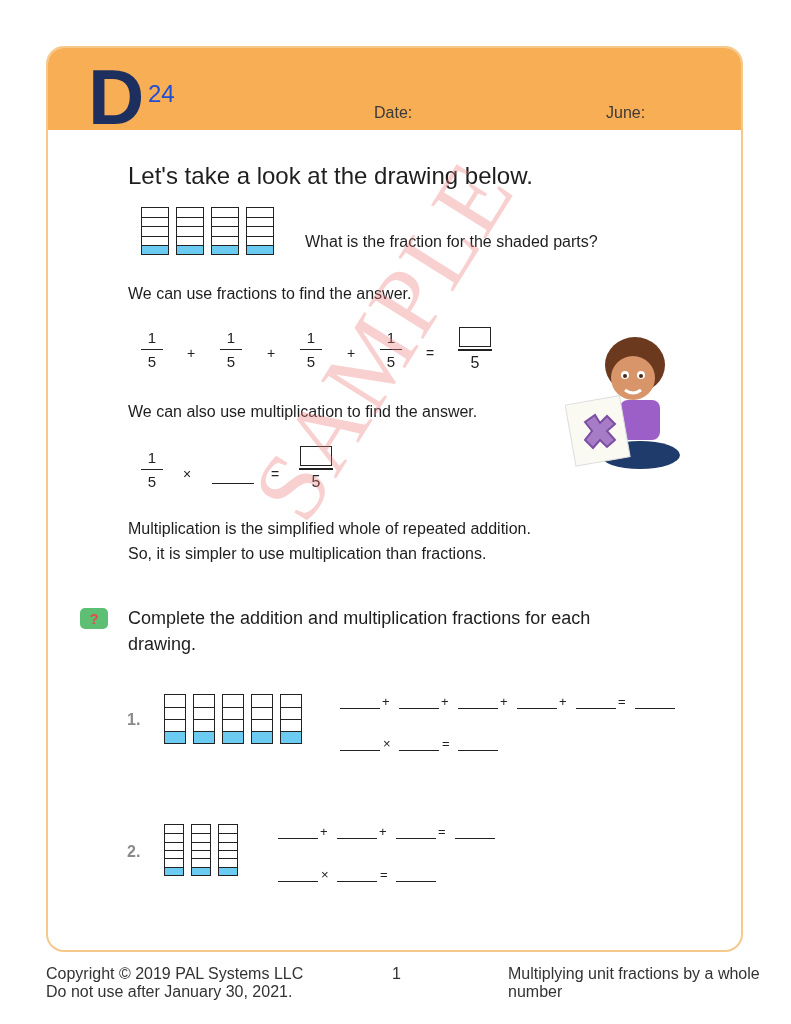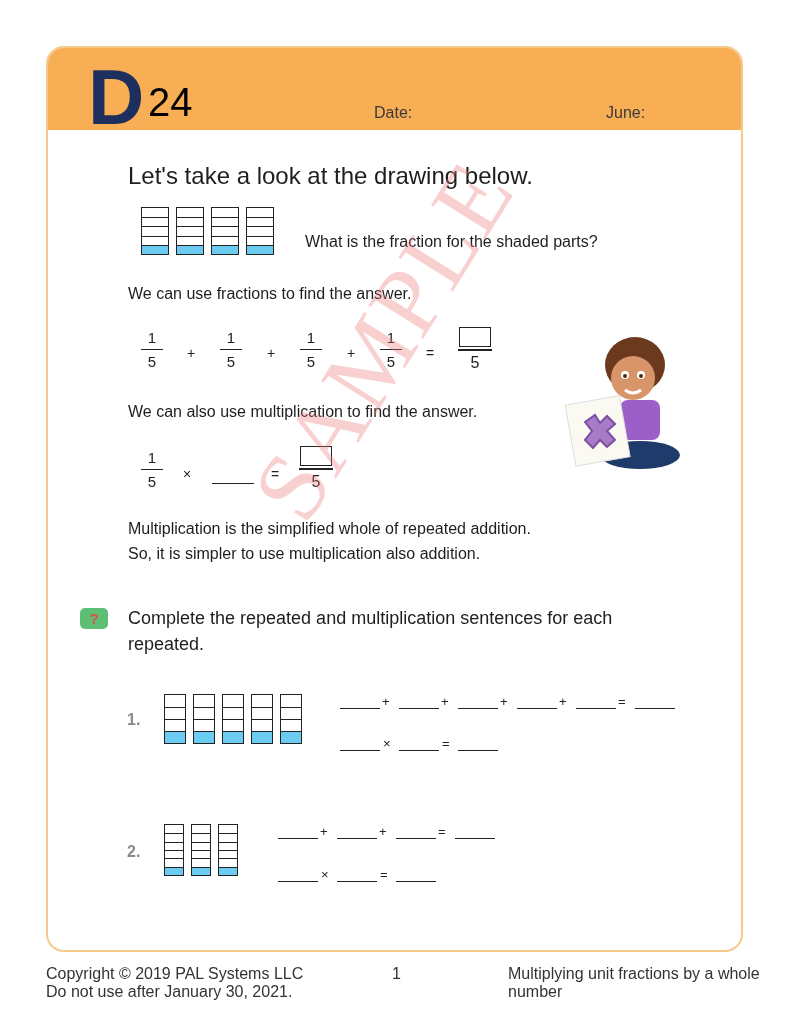--- a/index.html
+++ b/index.html
@@ -1,20 +1,20 @@
 <!DOCTYPE html>
 <html><head>
 <meta charset="utf-8">
 <style>
   html,body{margin:0;padding:0;background:#fff;}
   body{width:791px;height:1024px;position:relative;overflow:hidden;font-family:"Liberation Sans",sans-serif;color:#222;}
   .card{position:absolute;left:46px;top:46px;width:697px;height:906px;border:2px solid #f5c98a;border-radius:18px;overflow:hidden;background:#fff;box-sizing:border-box;}
   .header{position:absolute;left:0;top:0;right:0;height:82px;background:#f8ae55;}
   .big-d{position:absolute;left:40px;top:4px;font-size:78px;font-weight:bold;color:#1c2f5e;letter-spacing:-2px;font-family:"Liberation Sans",sans-serif;}
-  .num{position:absolute;left:100px;top:32px;font-size:40px;color:#000000;}
+  .num{position:absolute;left:100px;top:32px;font-size:24px;color:#1d4ed8;}
   .hlabel{position:absolute;top:56px;font-size:16px;color:#3a3a3a;}
   .txt{position:absolute;font-size:17px;color:#1e1e1e;font-family:"Liberation Sans",sans-serif;white-space:nowrap;}
   .bars{position:absolute;display:flex;gap:7px;}
   .bar{display:flex;flex-direction:column;border:1.6px solid #222;}
   .cell{border-top:1.4px solid #222;background:#fff;box-sizing:border-box;}
   .cell:first-child{border-top:none;}
   .cell.shaded{background:#6ccbf0;}
   .frac{position:absolute;display:flex;flex-direction:column;align-items:center;font-size:15px;width:26px;}
   .frac .line{width:22px;border-top:1.6px solid #222;margin:3px 0;}
   .op{position:absolute;font-size:14px;}
@@ -119,39 +119,39 @@
   <div class="blank" style="left:212px;top:483px;width:42px;"></div>
   <span class="op" style="left:271px;top:466px;">=</span>
   <div class="fracbox" style="left:298px;top:446px;">
       <span class="box"></span>
       <span class="line"></span>
       <span>5</span>
     </div>
 </div>
 
 <div class="txt" style="left:128px;top:520px;font-size:16px;">Multiplication is the simplified whole of repeated addition.</div>
-<div class="txt" style="left:128px;top:545px;font-size:16px;">So, it is simpler to use multiplication also addition.</div>
+<div class="txt" style="left:128px;top:545px;font-size:16px;">So, it is simpler to use multiplication than fractions.</div>
 
 <svg class="kid" viewBox="0 0 120 150">
   <ellipse cx="70" cy="35" rx="30" ry="28" fill="#6b3a1e"></ellipse>
   <ellipse cx="68" cy="48" rx="22" ry="22" fill="#d9956a"></ellipse>
   <circle cx="60" cy="45" r="4" fill="#fff"></circle>
     <circle cx="60" cy="46" r="2" fill="#4a2a14"></circle>
   <circle cx="76" cy="45" r="4" fill="#fff"></circle>
     <circle cx="76" cy="46" r="2" fill="#4a2a14"></circle>
   <path d="M60 60 Q68 66 76 60" stroke="#fff" stroke-width="3" fill="none"></path>
   <rect x="55" y="70" width="40" height="40" rx="8" fill="#9b5fc7"></rect>
   <ellipse cx="75" cy="125" rx="40" ry="14" fill="#1f3b6b"></ellipse>
   <rect x="5" y="70" width="55" height="62" fill="#fbfaf2" stroke="#ddd" transform="rotate(-10 32 100)"></rect>
   <path d="M20 92 L30 85 L35 93 L42 86 L50 94 L42 101 L50 110 L42 117 L35 110 L28 118 L20 110 L27 101 Z" fill="#a77cc6" stroke="#7c4ea3" stroke-width="2"></path>
 </svg>
 
 <div class="qicon" style="left:80px;top:608px;">?</div>
-<div class="txt" style="left:128px;top:608px;font-size:18px;">Complete the repeated and multiplication sentences for each</div>
-<div class="txt" style="left:128px;top:634px;font-size:18px;">repeated.</div>
+<div class="txt" style="left:128px;top:608px;font-size:18px;">Complete the addition and multiplication fractions for each</div>
+<div class="txt" style="left:128px;top:634px;font-size:18px;">drawing.</div>
 
 <div>
   <span class="pnum" style="left:127px;top:711px;">1.</span>
   <div class="bars" id="bars-p1" style="left:164px;top:694px;">
       <div class="bar">
         <div class="cell" style="width: 20px; height: 12px;"></div>
         <div class="cell" style="width: 20px; height: 12px;"></div>
         <div class="cell" style="width: 20px; height: 12px;"></div>
         <div class="cell shaded" style="width: 20px; height: 12px;"></div>
       </div>

